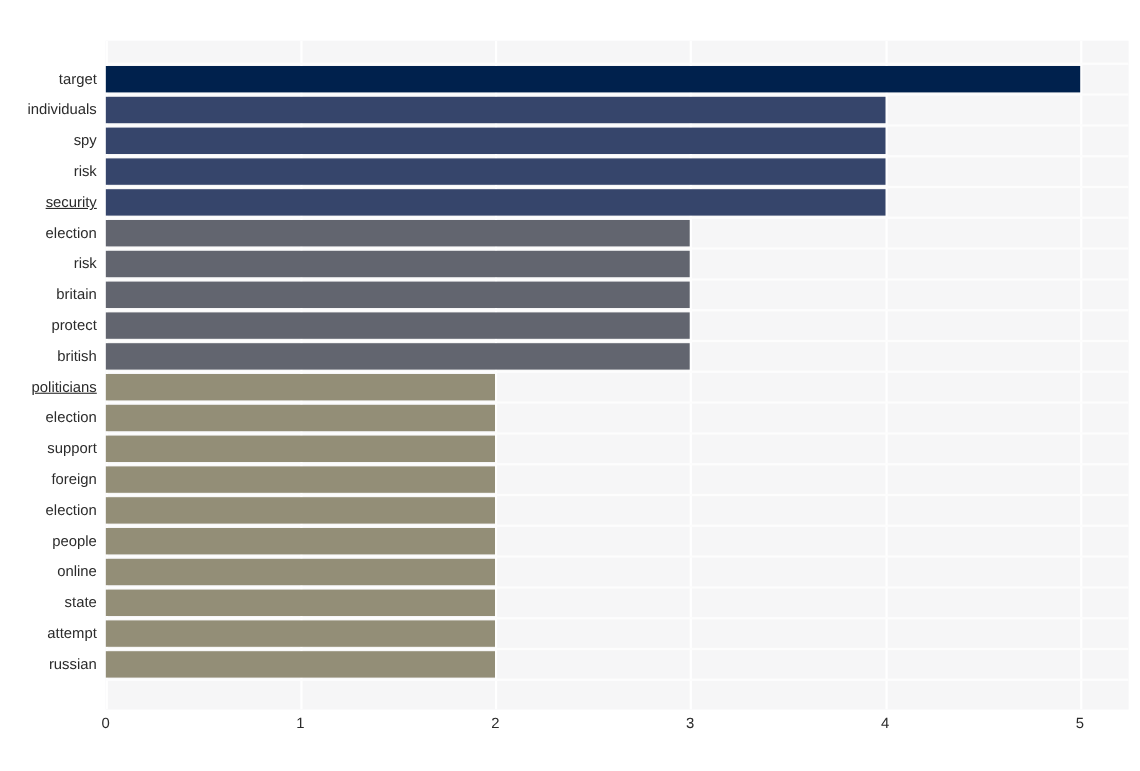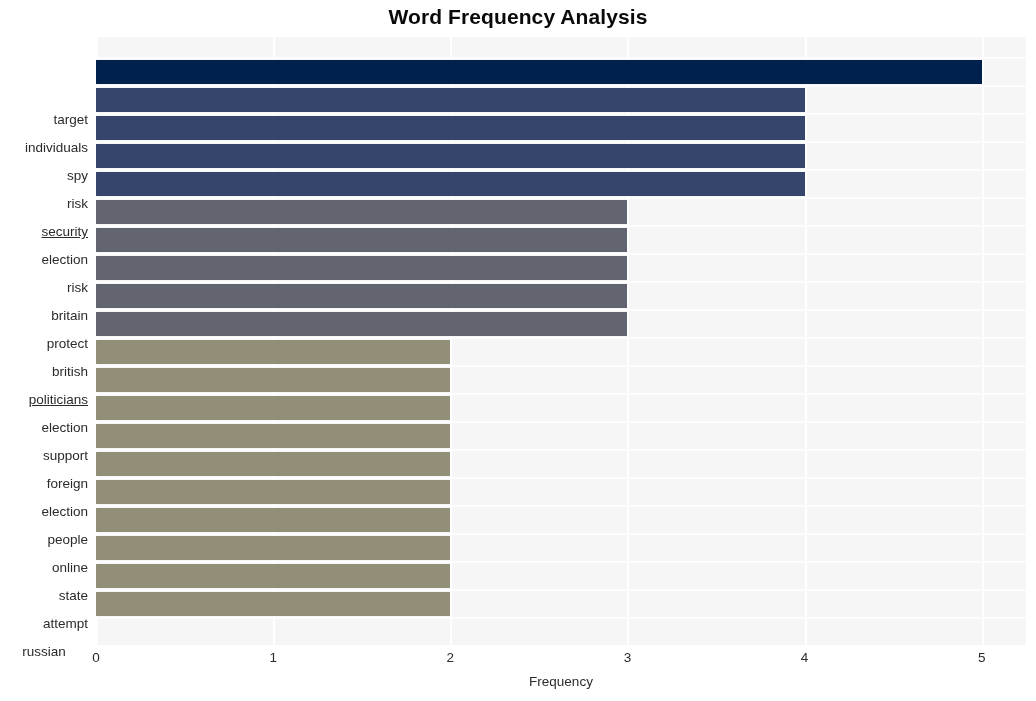--- a/index.html
+++ b/index.html
@@ -71,21 +71,20 @@
   .ylabel {
     position: absolute;
     right: 0;
     width: 88px;
     text-align: right;
     font-size: 13.5px;
     color: #2b2b2b;
     line-height: 24px;
     height: 24px;
     white-space: nowrap;
-    margin-top: 48px;
   }
   
   #xticks {
     position: absolute;
     left: 96px;
     top: 648px;
     width: 930px;
     height: 22px;
   }
   .xtick {
@@ -104,21 +103,20 @@
     text-align: center;
     font-size: 13.5px;
     color: #2b2b2b;
   }
 </style>
 </head>
 <body>
 
 <div id="figure">
 
-  <div id="chart-title">Word Frequency Analysis</div>
 
   <div id="plot-area">
       <div class="vgrid" style="left: 0px;"></div>
       <div class="vgrid" style="left: 177.143px;"></div>
       <div class="vgrid" style="left: 354.286px;"></div>
       <div class="vgrid" style="left: 531.429px;"></div>
       <div class="vgrid" style="left: 708.571px;"></div>
       <div class="vgrid" style="left: 885.714px;"></div>
       <div class="hgrid" style="top: 20px;"></div>
       <div class="hgrid" style="top: 48px;"></div>
@@ -176,27 +174,26 @@
       <div class="ylabel" style="top: 275px; padding-left: 24px;">british</div>
       <div class="ylabel" style="top: 303px; text-decoration: underline;">politicians</div>
       <div class="ylabel" style="top: 331px;">election</div>
       <div class="ylabel" style="top: 359px;">support</div>
       <div class="ylabel" style="top: 387px;">foreign</div>
       <div class="ylabel" style="top: 415px;">election</div>
       <div class="ylabel" style="top: 443px;">people</div>
       <div class="ylabel" style="top: 471px;">online</div>
       <div class="ylabel" style="top: 499px;">state</div>
       <div class="ylabel" style="top: 527px;">attempt</div>
-      <div class="ylabel" style="top: 555px; text-align: center;">russian</div>
+      <div class="ylabel" style="top: 555px;">russian</div>
     </div>
 
   <div id="xticks">
       <div class="xtick" style="left: 0px;">0</div>
       <div class="xtick" style="left: 177.143px;">1</div>
       <div class="xtick" style="left: 354.286px;">2</div>
       <div class="xtick" style="left: 531.429px;">3</div>
       <div class="xtick" style="left: 708.571px;">4</div>
       <div class="xtick" style="left: 885.714px;">5</div>
     </div>
 
-  <div id="xaxis-label">Frequency</div>
 
 </div>
 
 </body></html>

